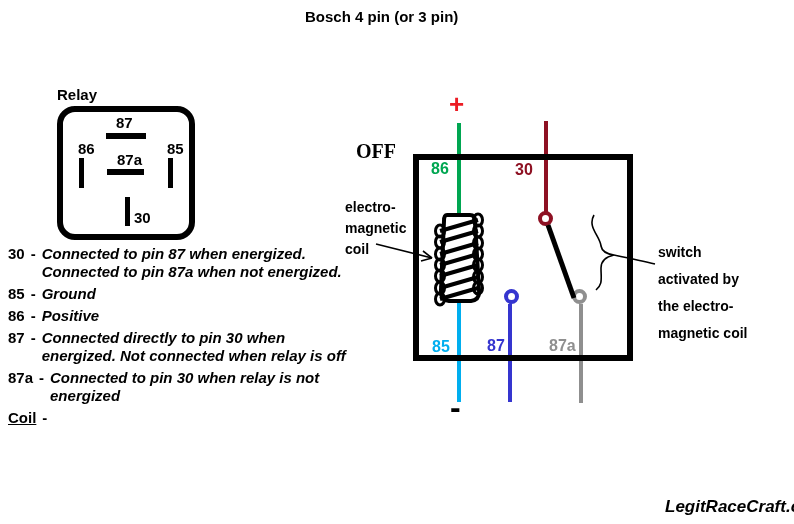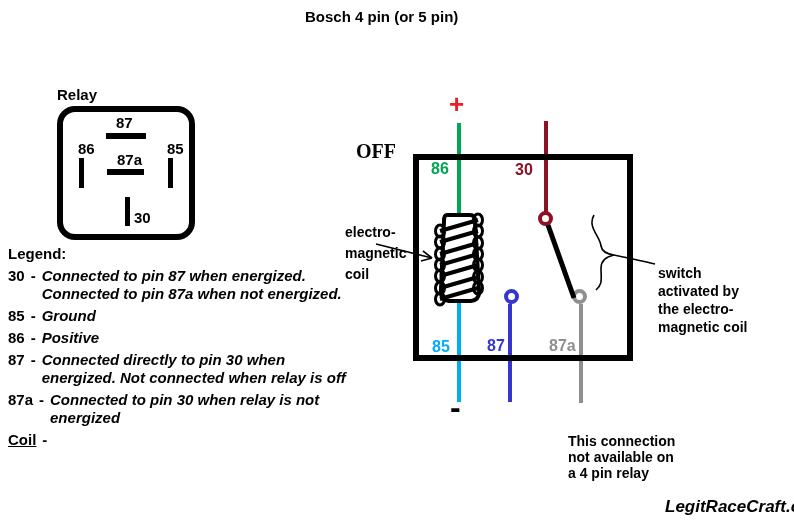--- a/index.html
+++ b/index.html
@@ -1,21 +1,21 @@
 <!DOCTYPE html>
 <html><head>
 <meta charset="utf-8">
 <style>
   html,body{margin:0;padding:0;background:#fff;}
   #stage{
     position:relative;width:794px;height:524px;background:#ffffff;overflow:hidden;
     font-family:"Liberation Sans",sans-serif;color:#000;
   }
   .abs{position:absolute;}
-  .pre{white-space:pre-line;margin-top:25px;}
+  .pre{white-space:pre-line;}
 
   
   .title{left:305px;top:8px;font-size:15px;font-weight:bold;}
 
   
   .relay-label{left:57px;top:86px;font-size:15px;font-weight:bold;}
   .relay-box{left:57px;top:106px;width:138px;height:134px;border:6px solid #000;border-radius:18px;box-sizing:border-box;}
   .pinlbl{font-size:15px;font-weight:bold;}
   .blade{background:#000;}
 
@@ -39,37 +39,36 @@
   .note{font-size:14px;font-weight:bold;z-index:4;}
   svg.overlay{position:absolute;left:0;top:0;z-index:2;pointer-events:none;}
 
   .brand{left:622px;top:497px;font-size:17px;font-weight:bold;font-style:italic;margin-left:43px;}
 </style>
 </head>
 <body>
 
 <div id="stage">
 
-  <div class="abs title">Bosch 4 pin (or 5 pin)</div>
+  <div class="abs title">Bosch 4 pin (or 3 pin)</div>
 
   <div class="abs relay-label">Relay</div>
   <div class="abs relay-box"></div>
   <div class="abs pinlbl" style="left:116px;top:114px;">87</div>
   <div class="abs blade" style="left:106px;top:133px;width:40px;height:6px;"></div>
   <div class="abs pinlbl" style="left:78px;top:140px;">86</div>
   <div class="abs blade" style="left:79px;top:158px;width:5px;height:30px;"></div>
   <div class="abs pinlbl" style="left:117px;top:151px;">87a</div>
   <div class="abs blade" style="left:107px;top:169px;width:37px;height:6px;"></div>
   <div class="abs pinlbl" style="left:167px;top:140px;">85</div>
   <div class="abs blade" style="left:168px;top:158px;width:5px;height:30px;"></div>
   <div class="abs blade" style="left:125px;top:197px;width:5px;height:29px;"></div>
   <div class="abs pinlbl" style="left:134px;top:209px;">30</div>
 
   <div class="abs legend">
-    <div class="legend-heading">Legend:</div>
     <div class="legend-item">
       <span class="lab">30</span>
       <span class="dash">-</span>
       <span class="txt">Connected to pin 87 when energized.
 Connected to pin 87a when not energized.</span>
     </div>
     <div class="legend-item">
       <span class="lab">85</span>
       <span class="dash">-</span>
       <span class="txt">Ground</span>
@@ -147,23 +146,20 @@
 
   <div class="abs schlbl" style="left: 431px; top: 160px; color: rgb(0, 166, 81);">86</div>
   <div class="abs schlbl" style="left: 515px; top: 161px; color: rgb(142, 17, 35);">30</div>
   <div class="abs schlbl" style="left: 432px; top: 338px; color: rgb(0, 174, 239);">85</div>
   <div class="abs schlbl" style="left: 487px; top: 337px; color: rgb(53, 53, 207);">87</div>
   <div class="abs schlbl" style="left: 549px; top: 337px; color: rgb(143, 143, 143);">87a</div>
 
   <div class="abs note pre" style="left:345px;top:197px;line-height:21px;">electro-
 magnetic
 coil</div>
-  <div class="abs note pre" style="left:658px;top:239px;line-height:18px;">switch
+  <div class="abs note pre" style="left:658px;top:239px;line-height:27px;">switch
 activated by
 the electro-
 magnetic coil</div>
-  <div class="abs note pre" style="left:568px;top:408px;line-height:16px;">This connection
-not available on
-a 4 pin relay</div>
 
   <div class="abs brand">LegitRaceCraft.com</div>
 
 </div>
 
 </body></html>

